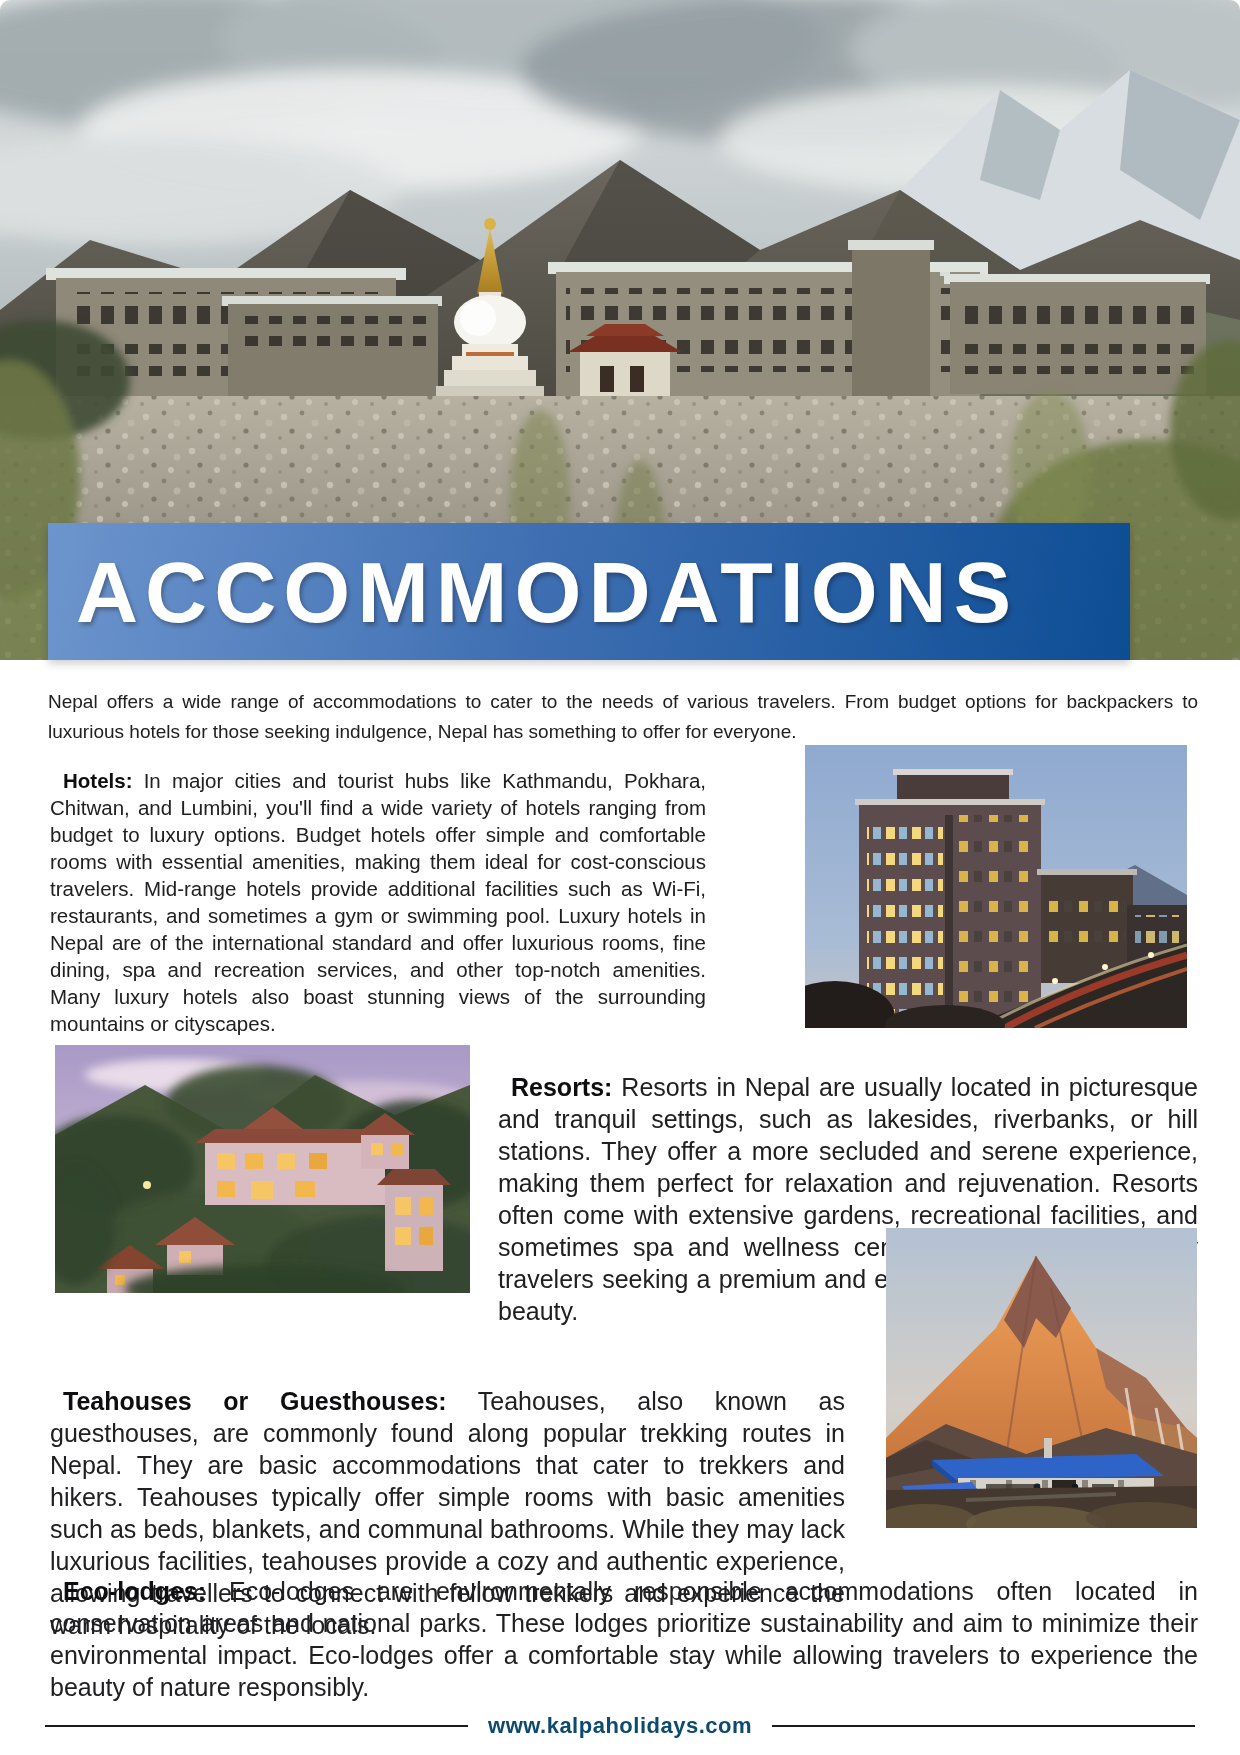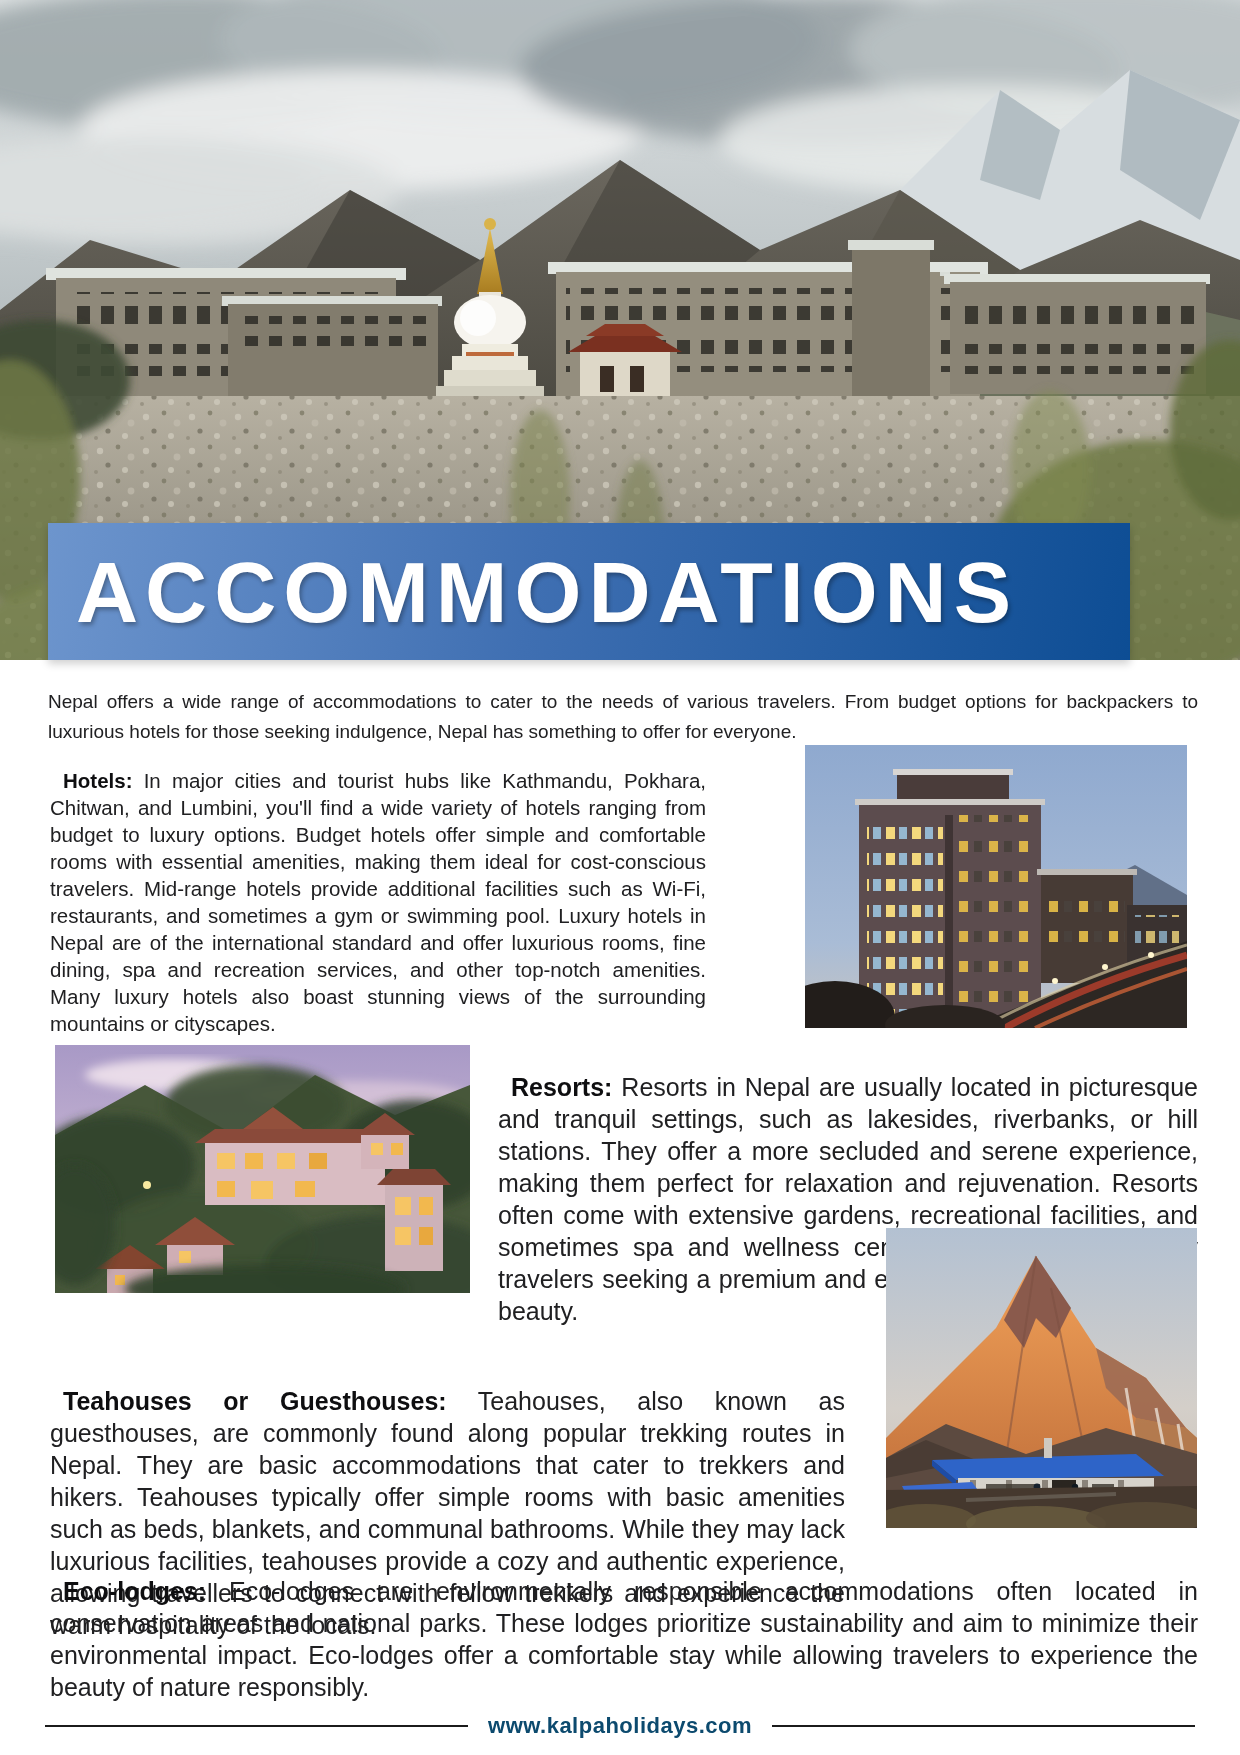--- a/index.html
+++ b/index.html
@@ -1,18 +1,18 @@
 <!DOCTYPE html>
 <html><head>
 <meta charset="utf-8">
 <style>
   html,body{margin:0;padding:0;background:#ffffff;}
   .page{
     position:relative;width:1240px;height:1755px;margin:0 auto;background:#ffffff;
-    overflow:hidden;font-family:"Liberation Sans","DejaVu Sans",sans-serif;color:#1f1f21;
+    overflow:hidden;font-family:"Liberation Sans","DejaVu Sans",sans-serif;color:#1f1f21;border-radius:10px;
   }
   .abs{position:absolute;}
   svg{display:block;}
   
   .banner{
     left:48px;top:523px;width:1082px;height:137px;
     background:linear-gradient(100deg,#6d95cd 0%,#3f6fb2 45%,#0d4d94 100%);
     display:flex;align-items:center;box-shadow:0 4px 8px rgba(0,0,0,.18);
   }
   .banner h1{

